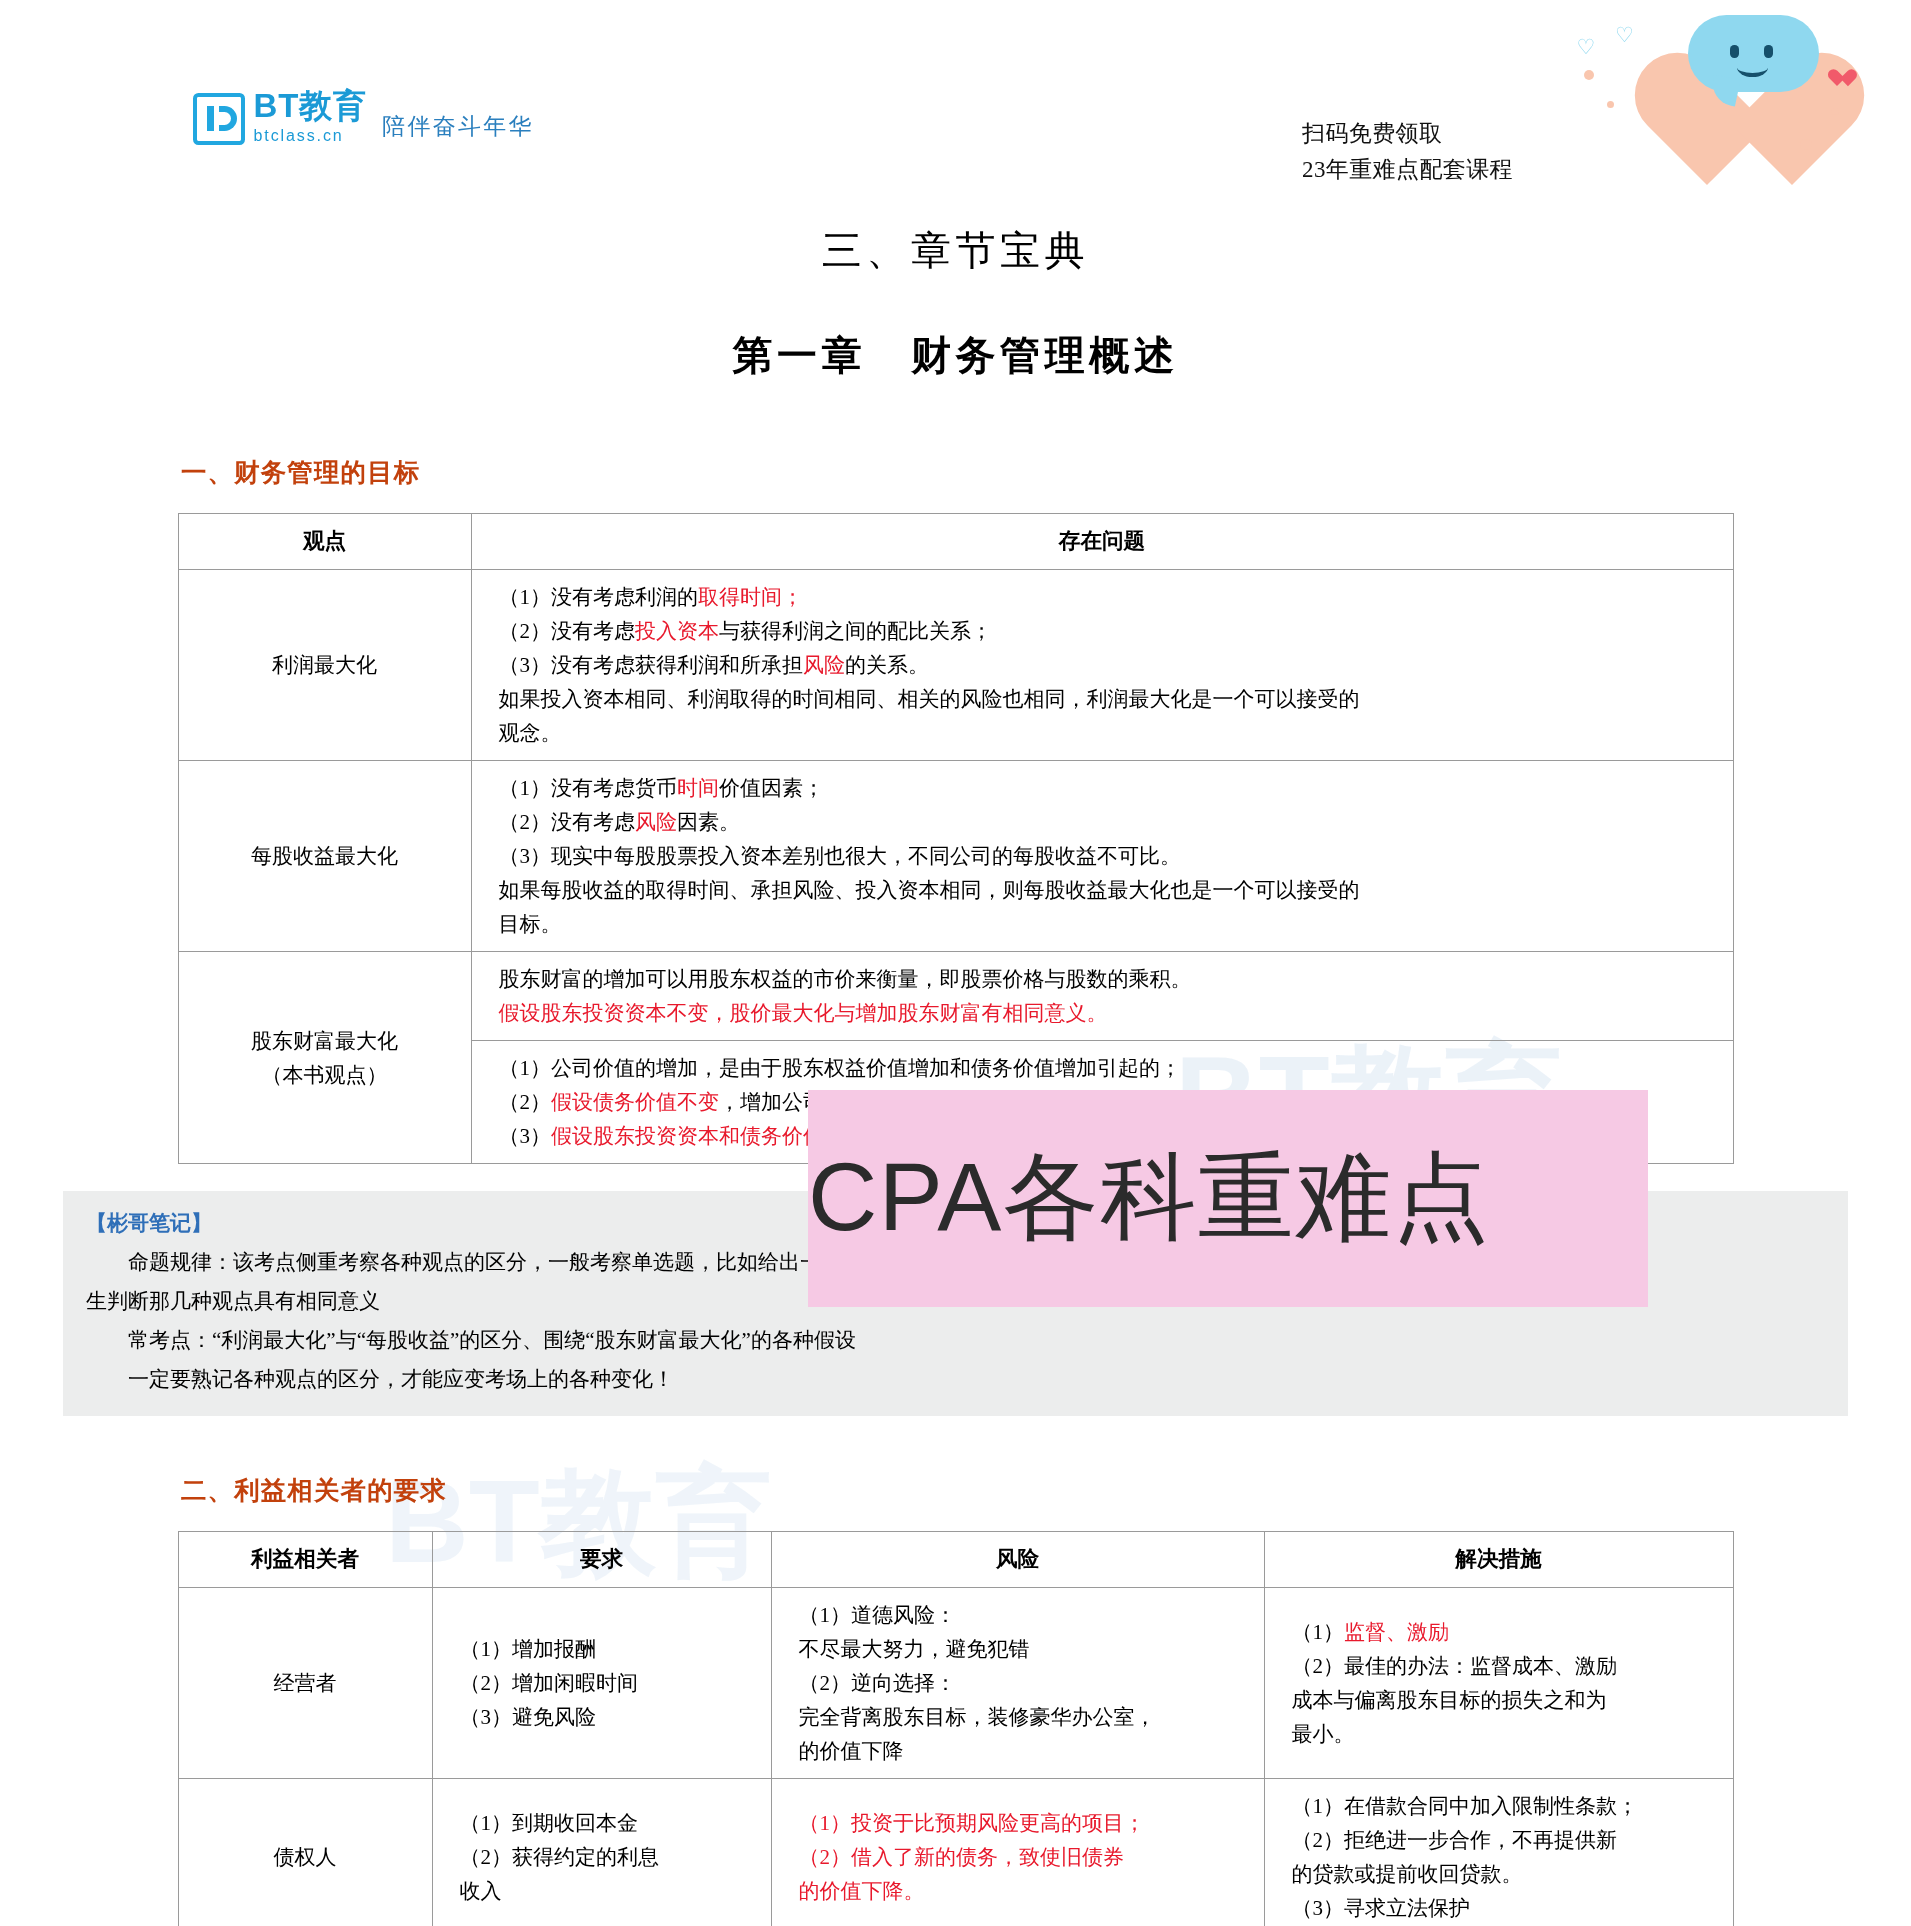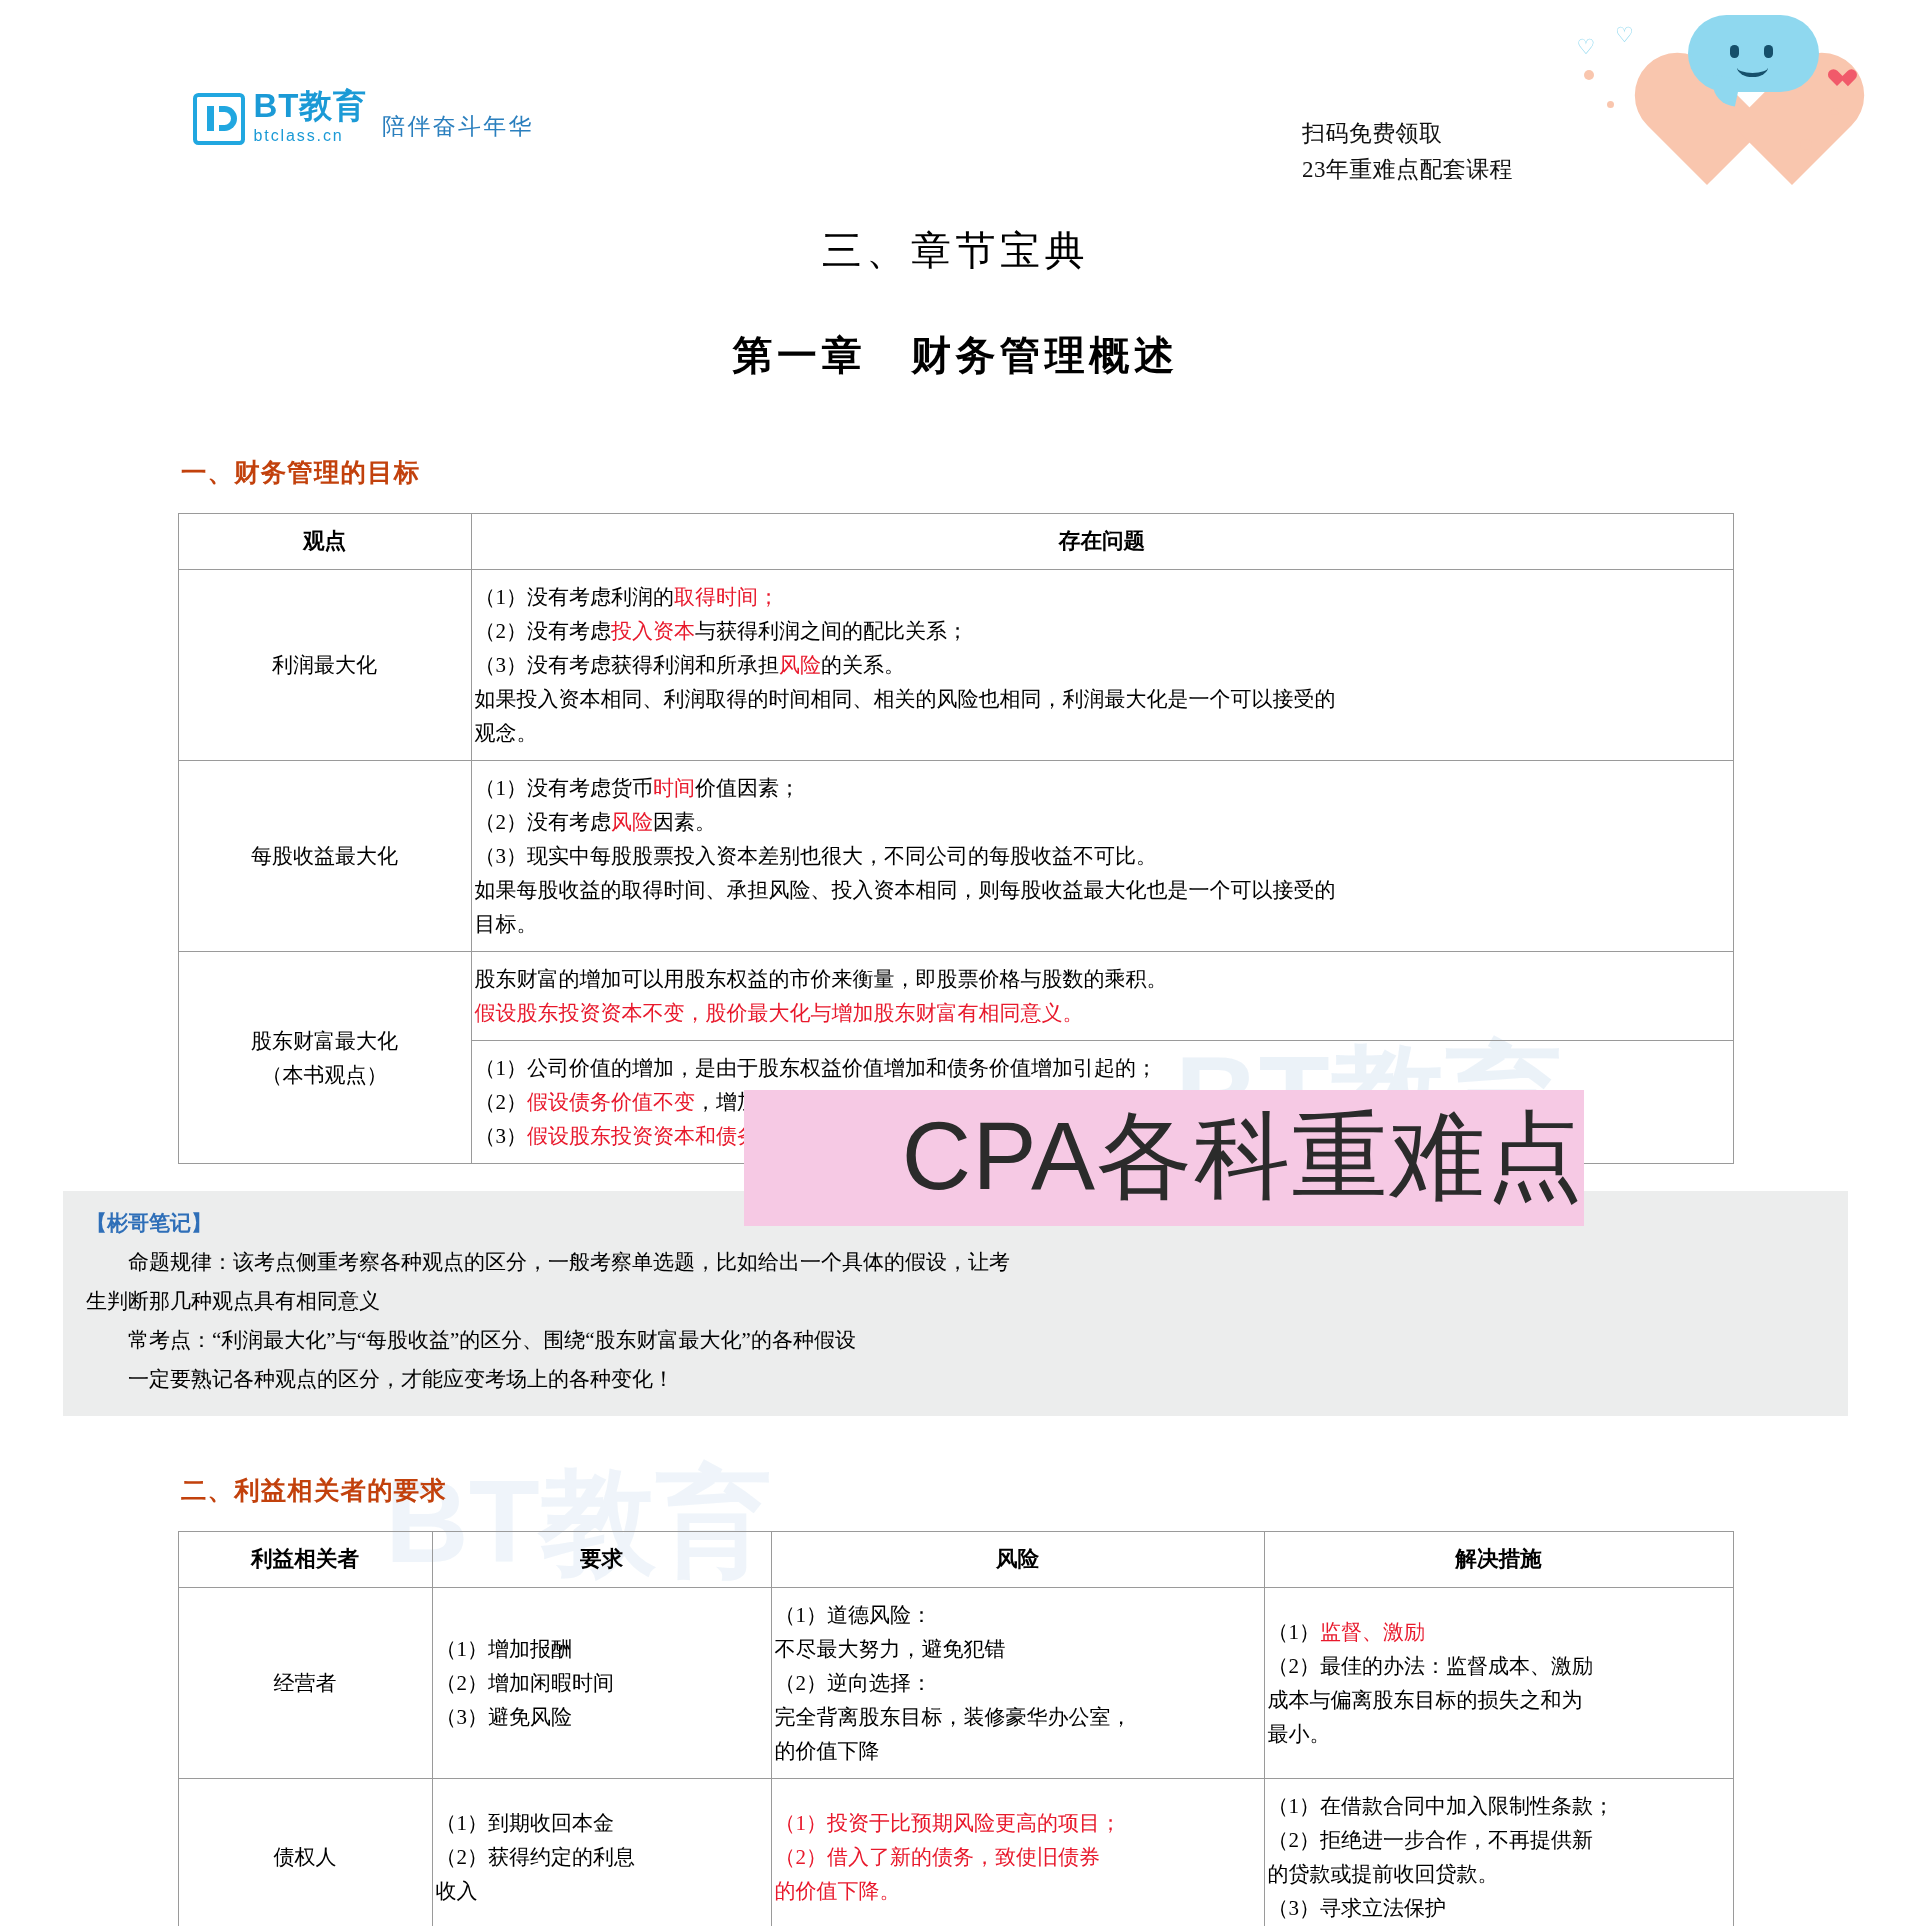--- a/index.html
+++ b/index.html
@@ -177,21 +177,21 @@
 
   
   table{
     border-collapse:collapse;
     margin:23px auto 0 auto;
     width:1556px;
     table-layout:fixed;
   }
   table th, table td{
     border:1.2px solid #9a9a9a;
-    padding:10px 3px;
+    padding:10px 27px;
     font-size:21px;
     line-height:1.62;
     vertical-align:middle;
   }
   table th{
     text-align:center;
     font-weight:bold;
     font-size:21.6px;
   }
   td.center{ text-align:center; }
@@ -228,29 +228,29 @@
     font-family:"Liberation Sans", sans-serif;
     font-weight:bold;
     pointer-events:none;
     z-index:0;
   }
   .wm1{ left:1175px; top:1021px; font-size:116px; opacity:.55; }
   .wm2{ left:385px; top:1445px; font-size:116px; opacity:.45; }
 
   .banner{
     position:absolute;
-    left:744px;
+    left:808px;
     top:1090px;
     width:840px;
-    height:136px;
+    height:217px;
     background:#f6c9e4;
     z-index:2;
     display:flex;
     align-items:center;
-    justify-content:flex-end;
+    justify-content:flex-start;
   }
   .banner span{
     font-family:"Liberation Sans", sans-serif;
     font-size:96px;
     color:#2b2b2b;
     letter-spacing:1.5px;
     white-space:nowrap;
   }
 
   .content{position:relative;z-index:1;}

